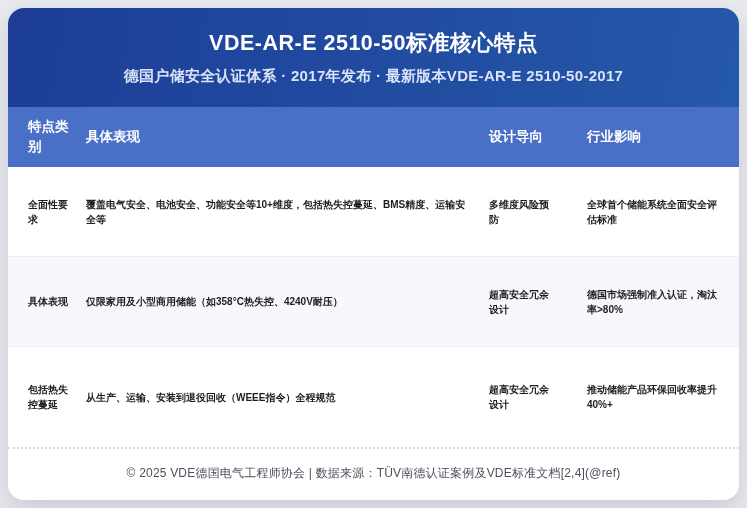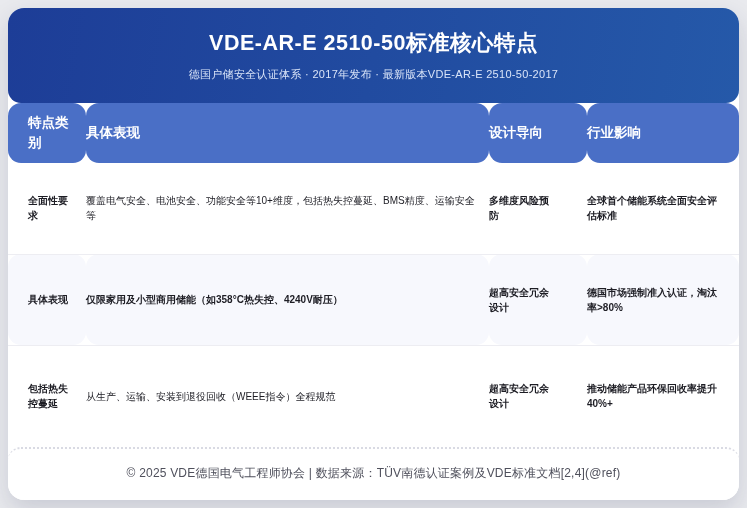--- a/index.html
+++ b/index.html
@@ -1,15 +1,15 @@
 <!DOCTYPE html>
 <html lang="zh"><head>
 <meta charset="utf-8">
 <style>
-  * { margin: 0; padding: 0; box-sizing: border-box; border-radius: 13px; }
+  * { margin: 0; padding: 0; box-sizing: border-box; }
   html, body {
     width: 747px; height: 508px;
     font-family: "Liberation Sans", "DejaVu Sans", sans-serif;
     background: #e9eaee;
     overflow: hidden;
   }
   .card {
     position: absolute;
     left: 8px; top: 8px;
     width: 731px; height: 492px;
@@ -29,22 +29,22 @@
     flex: 0 0 auto;
   }
   .card-header h1 {
     font-size: 21.5px;
     font-weight: 700;
     letter-spacing: 0.5px;
     line-height: 1.15;
   }
   .card-header .subtitle {
     margin-top: 11px;
-    font-size: 11px;
-    font-weight: 400;
+    font-size: 15px;
+    font-weight: 700;
     color: #d9e4f8;
     letter-spacing: 0.3px;
   }
   
   table {
     border-collapse: collapse;
     table-layout: fixed;
     width: 100%;
     flex: 1 1 auto;
     padding-left: 46px;
@@ -70,21 +70,21 @@
     font-size: 10px;
     color: #1d1d24;
     vertical-align: middle;
     padding: 14px 14px 14px 0;
     line-height: 1.5;
     border-bottom: 1px solid #ededf2;
   }
   tbody tr:nth-child(even) { background: #f7f8fd; }
   tbody tr:last-child td { border-bottom: none; }
   td.cat, td.orient, td.impact { font-weight: 700; }
-  td.detail { font-weight: 400; }
+  td.detail { font-weight: 700; }
   td.detail.bold { font-weight: 700; }
   tbody tr.r1 td, tbody tr.r2 td { height: 72px; }
   tbody tr.r3 td { height: 80px; }
   
   .card-footer {
     flex: 0 0 auto;
     border-top: 2px dotted #d9dae3;
     background: #ffffff;
     text-align: center;
     padding: 16px 10px 18px;

